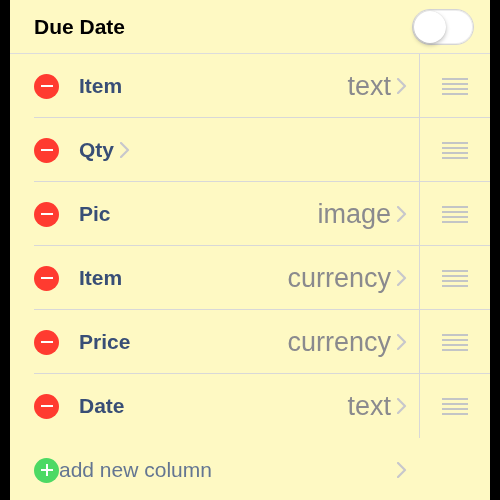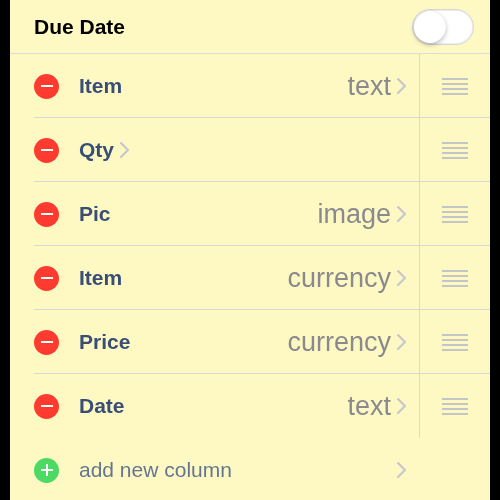--- a/index.html
+++ b/index.html
@@ -117,21 +117,20 @@
     font-weight: 400;
   }
   .chevron {
     margin-left: 6px;
     color: #c7c7cc;
     display: inline-flex;
     align-items: center;
   }
 
   .add-label {
-    margin-left: 20px;
     font-size: 21px;
     color: #647692;
     font-weight: 400;
   }
   .add-row .col-type { visibility: hidden; }
   .add-row .handle { visibility: hidden; }
   .add-row .separator { background: transparent; }
 </style>
 </head>
 <body>

